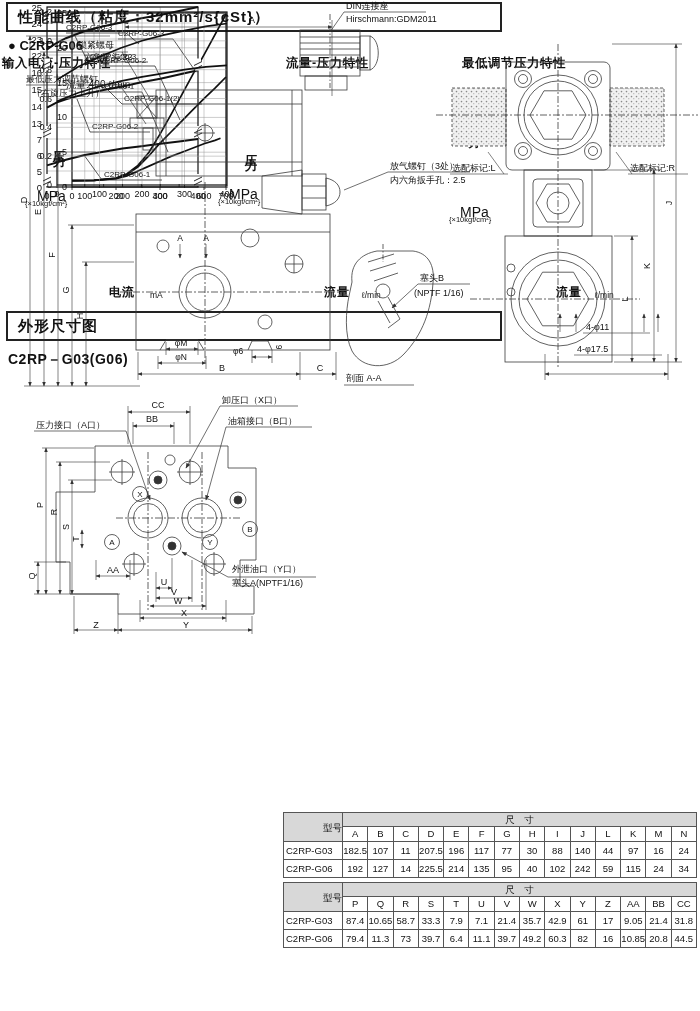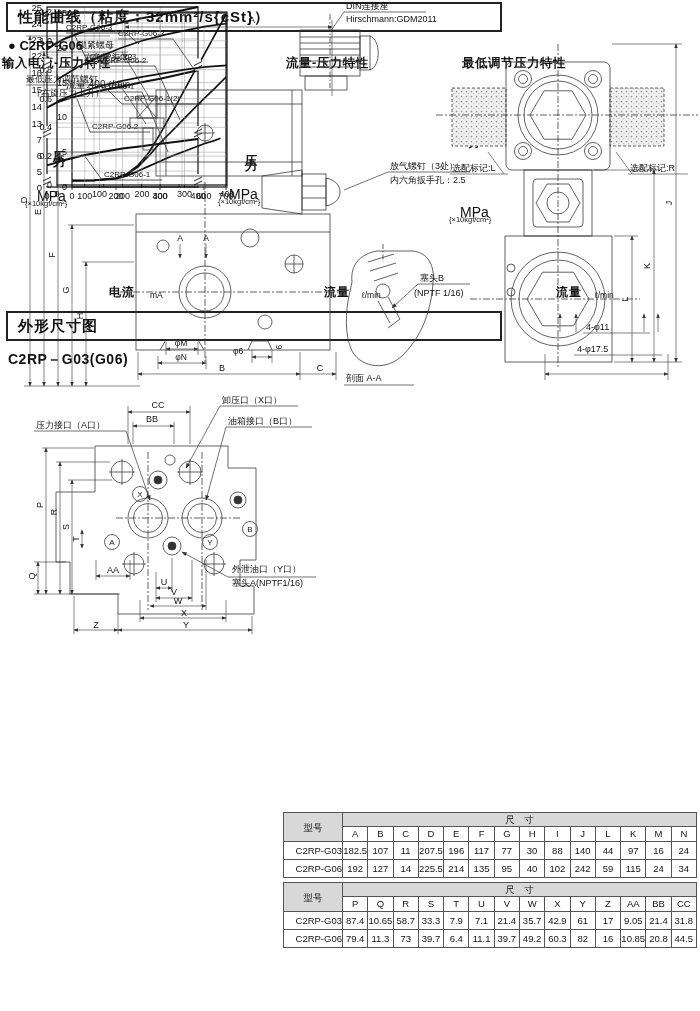--- a/index.html
+++ b/index.html
@@ -16,22 +16,22 @@
   .xlab{position:absolute;font-size:12px;font-weight:bold;letter-spacing:1px;}
   .xunit{position:absolute;font-size:8.5px;}
   svg{position:absolute;}
   #c1svg{left:0;top:85;}  #c2svg{left:240;top:85;}  #c3svg{left:460;top:85;} #drawsvg{left:0;top:370;}
   #t1wrap{position:absolute;left:283px;top:812px;} #t2wrap{position:absolute;left:283px;top:882px;}
   .dimtable{border-collapse:collapse;table-layout:fixed;width:414px;border:1.5px solid #333;background:#fff;}
   .dimtable th,.dimtable td{border:1px solid #555;padding:0;text-align:center;font-size:9.5px;font-weight:normal;
        height:15px;line-height:15px;overflow:hidden;white-space:nowrap;}
   .dimtable .hdr{background:#d8d8d8;height:13px;line-height:13px;}
   .dimtable .lhdr{background:#fff;height:14px;line-height:14px;}
-  .dimtable .mcol{width:58px;}
-  .dimtable td.mcell{text-align:right;padding-left:2px;}
+  .dimtable .mcol{width:58px;text-align:right;}
+  .dimtable td.mcell{text-align:left;padding-left:2px;}
   .dimtable td.vcell{height:17px;line-height:17px;}
 </style>
 </head>
 <body>
 
 <div id="page">
 
   <div class="hdrbox" style="top:2px">
     <span>性能曲线（粘度：32mm²/s{cSt}）</span>
   </div>

